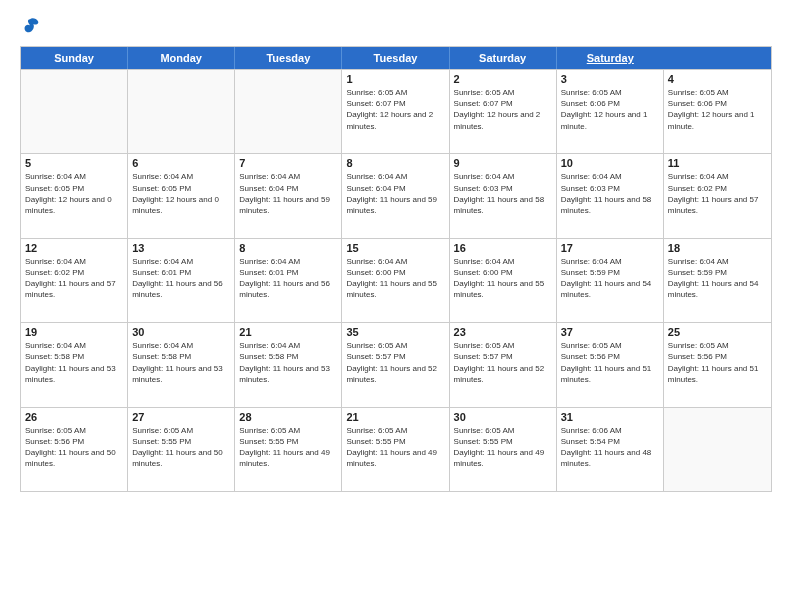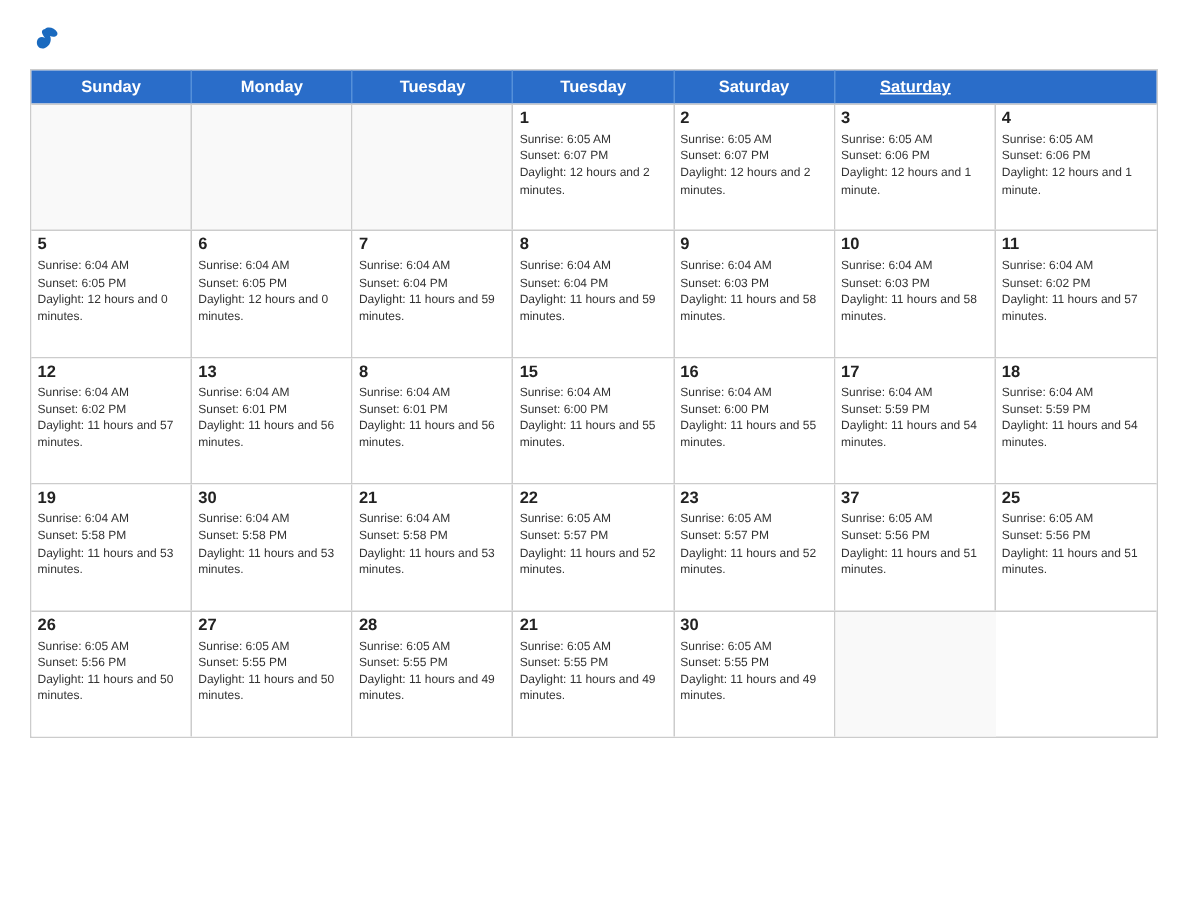--- a/index.html
+++ b/index.html
@@ -269,21 +269,21 @@
 Sunset: 5:58 PM
 Daylight: 11 hours and 53 minutes.</div>
           </div>
           <div class="cal-cell">
             <div class="day-num">21</div>
             <div class="cell-info" style="white-space: pre-line;">Sunrise: 6:04 AM
 Sunset: 5:58 PM
 Daylight: 11 hours and 53 minutes.</div>
           </div>
           <div class="cal-cell">
-            <div class="day-num">22</div>
+            <div class="day-num">35</div>
             <div class="cell-info" style="white-space: pre-line;">Sunrise: 6:05 AM
 Sunset: 5:57 PM
 Daylight: 11 hours and 52 minutes.</div>
           </div>
           <div class="cal-cell">
             <div class="day-num">23</div>
             <div class="cell-info" style="white-space: pre-line;">Sunrise: 6:05 AM
 Sunset: 5:57 PM
 Daylight: 11 hours and 52 minutes.</div>
           </div>
@@ -323,18 +323,24 @@
             <div class="day-num">21</div>
             <div class="cell-info" style="white-space: pre-line;">Sunrise: 6:05 AM
 Sunset: 5:55 PM
 Daylight: 11 hours and 49 minutes.</div>
           </div>
           <div class="cal-cell">
             <div class="day-num">30</div>
             <div class="cell-info" style="white-space: pre-line;">Sunrise: 6:05 AM
 Sunset: 5:55 PM
 Daylight: 11 hours and 49 minutes.</div>
+          </div>
+          <div class="cal-cell">
+            <div class="day-num">31</div>
+            <div class="cell-info" style="white-space: pre-line;">Sunrise: 6:06 AM
+Sunset: 5:54 PM
+Daylight: 11 hours and 48 minutes.</div>
           </div>
           <div class="cal-cell empty"></div>
         </div>
       </div>
   </div>
 </div>
 
 </body></html>

